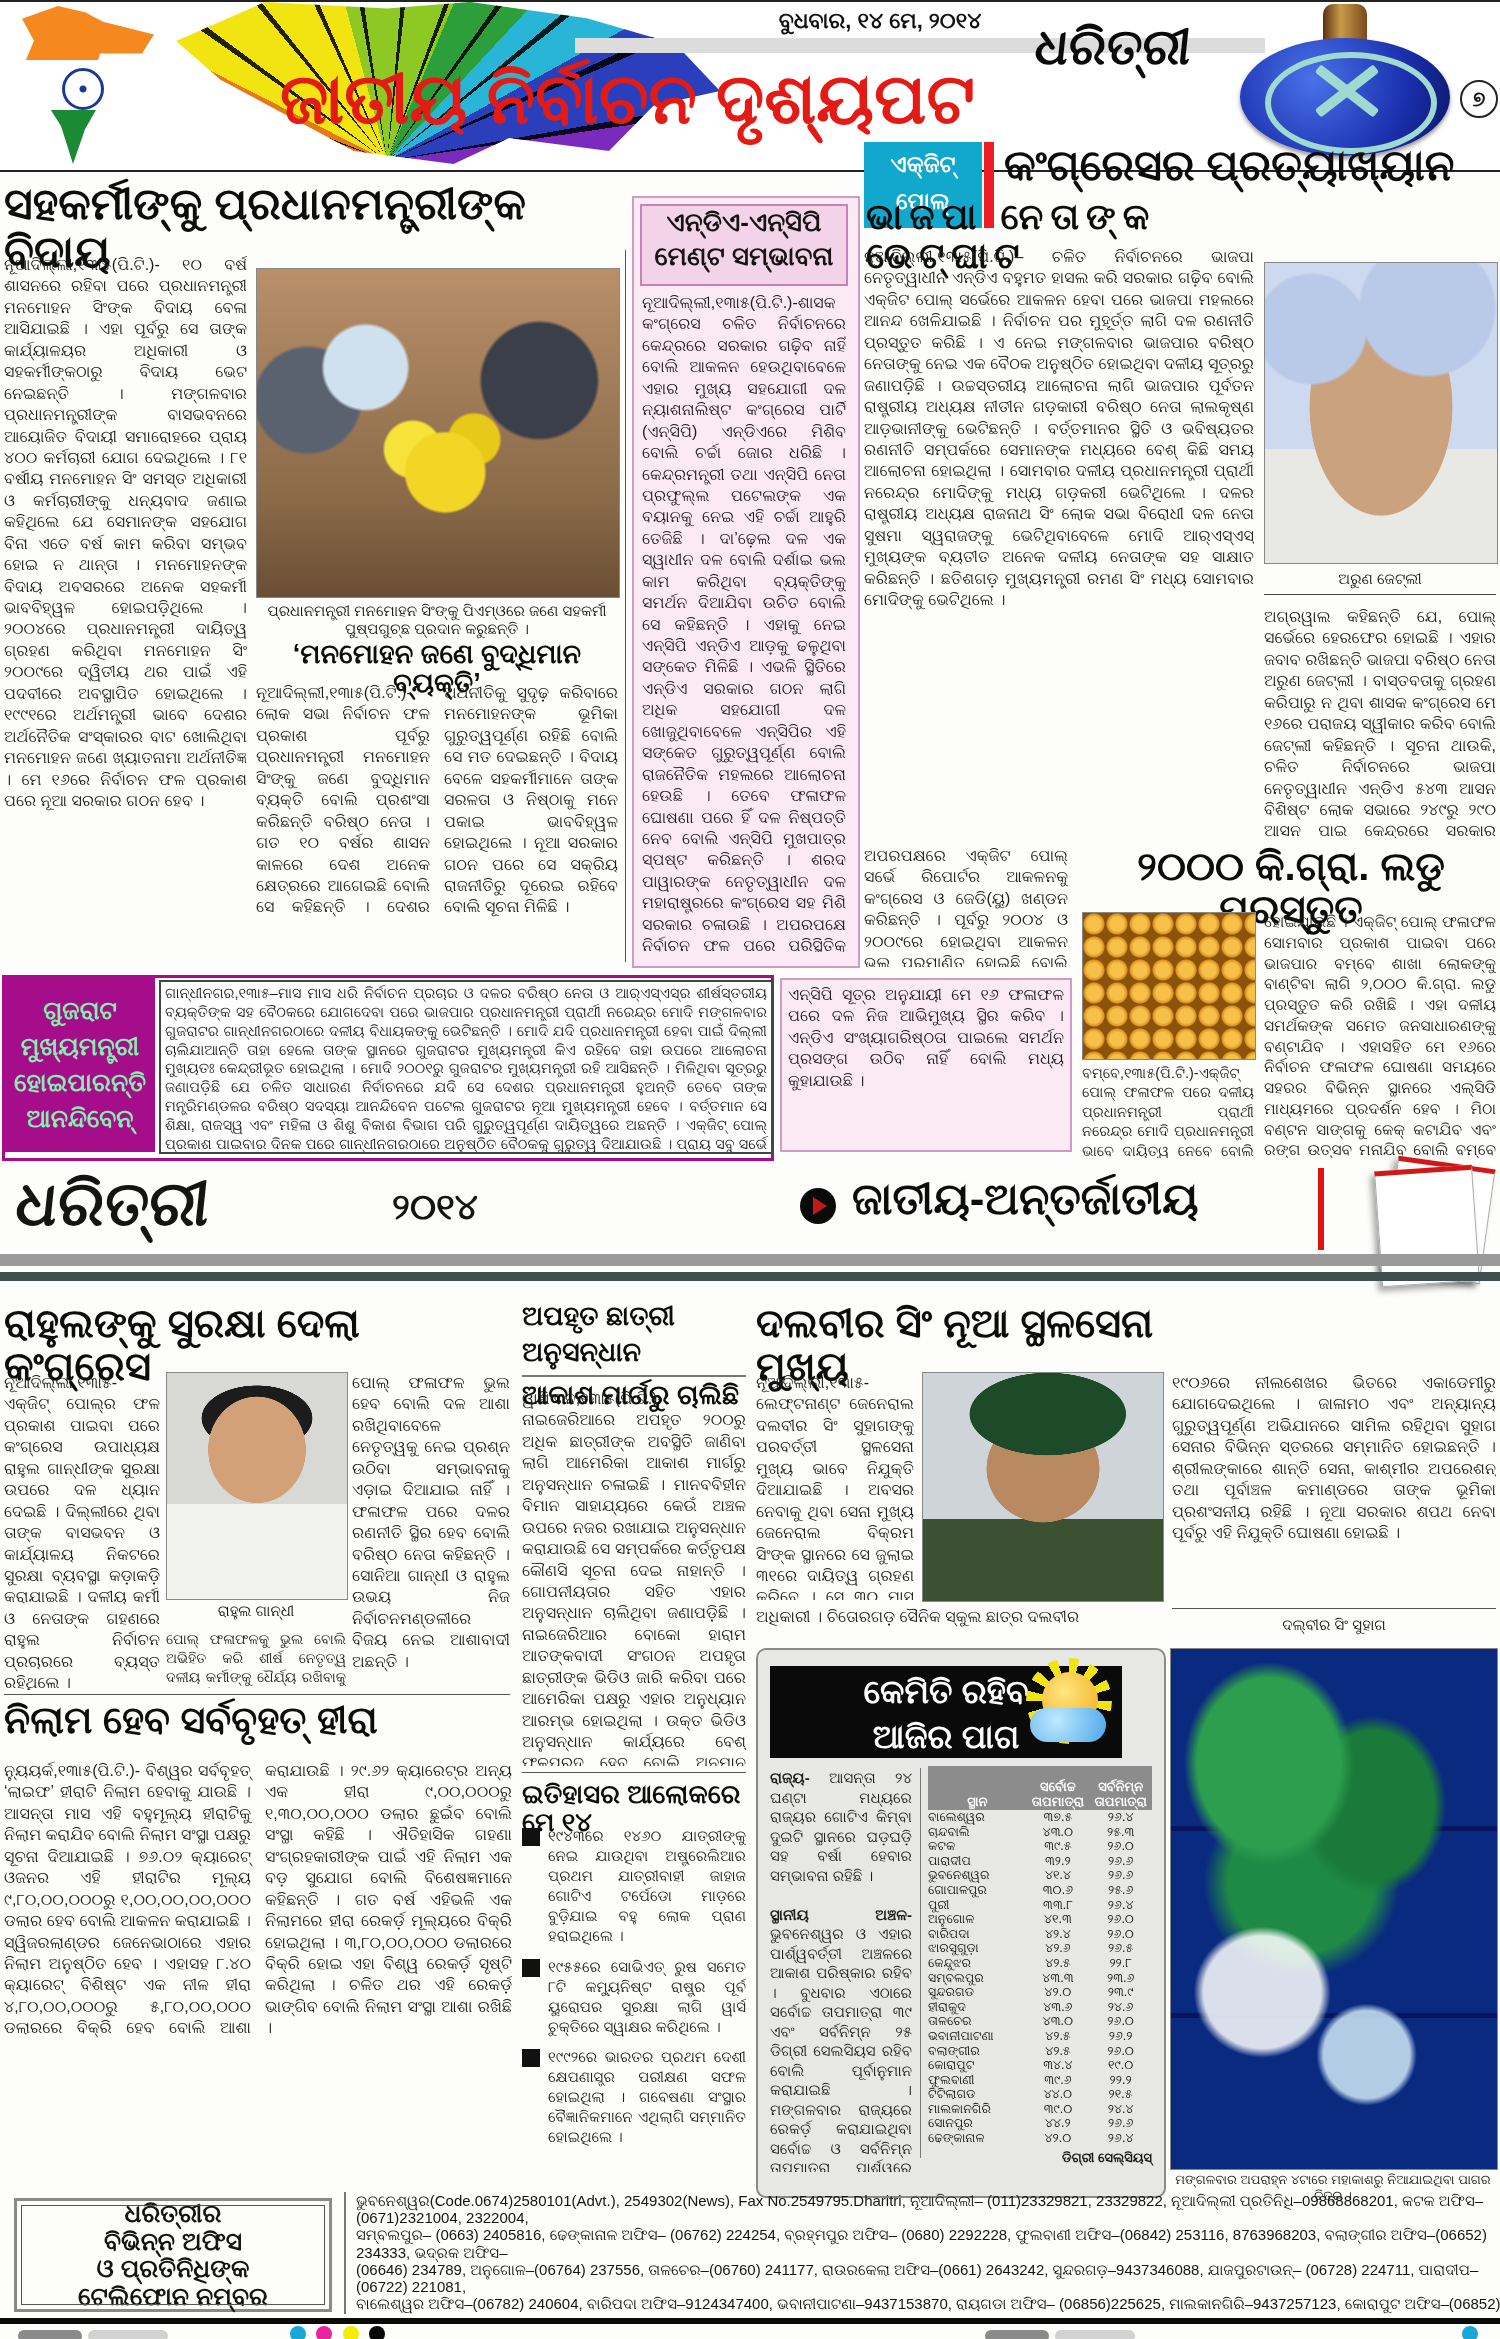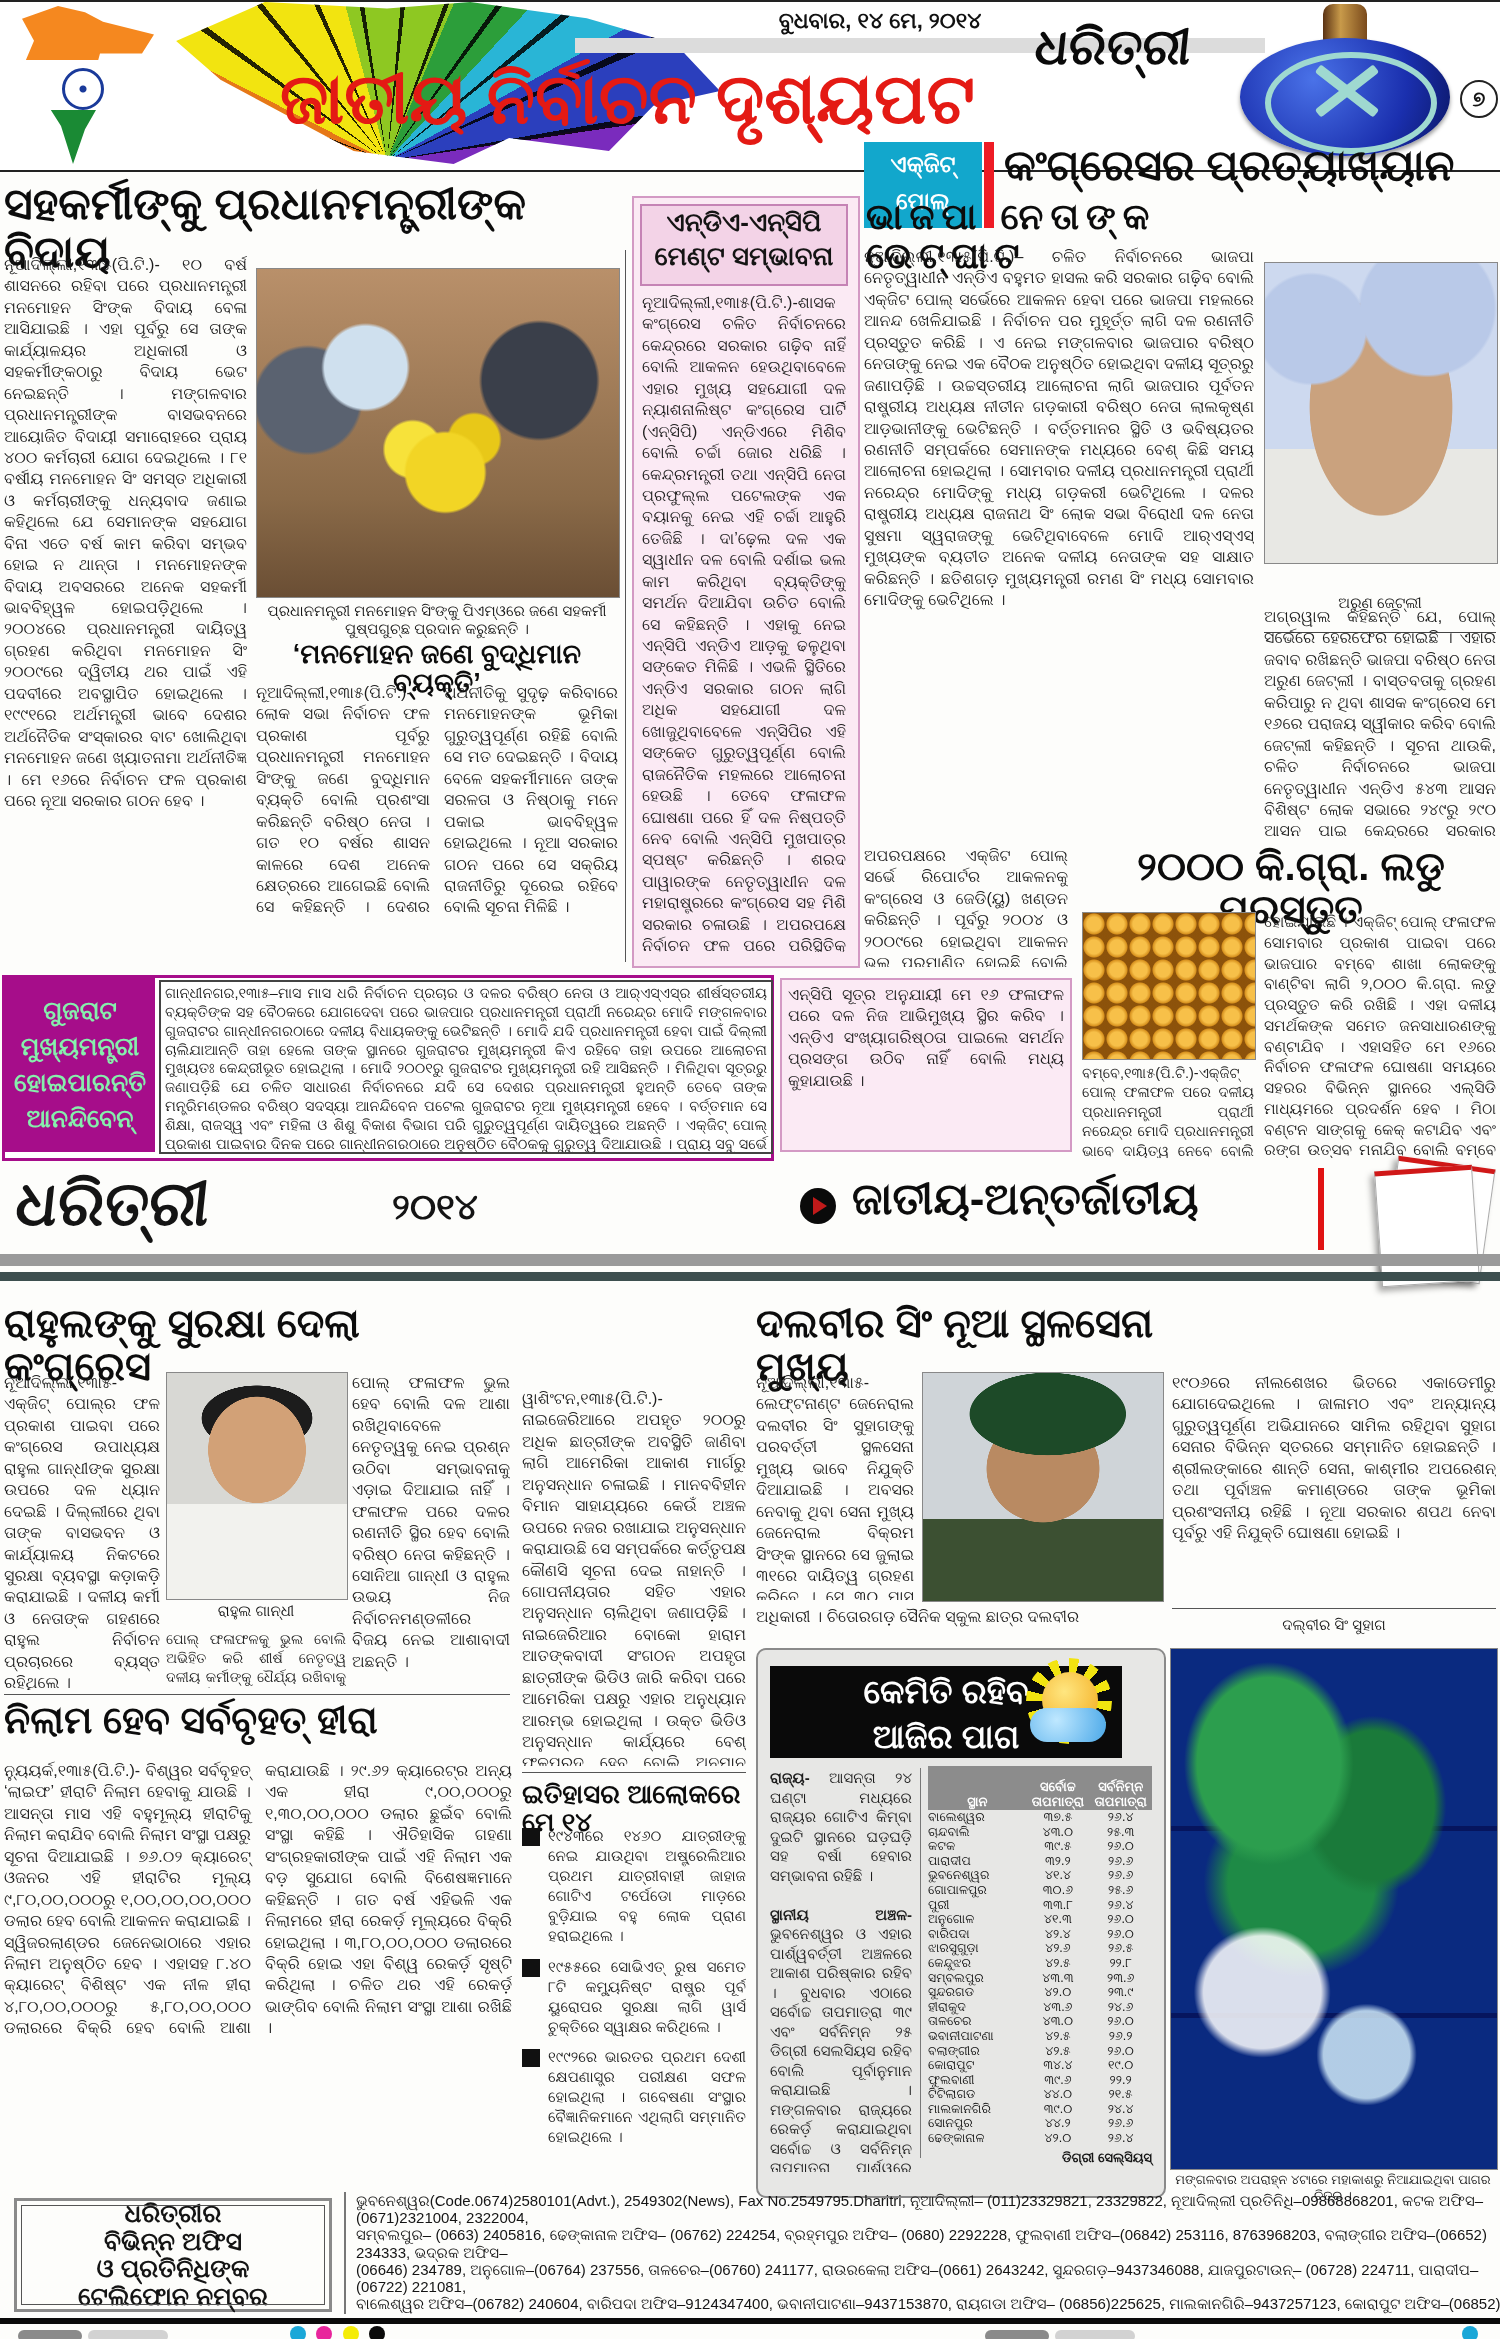--- a/index.html
+++ b/index.html
@@ -156,21 +156,21 @@
   <div class="abs cyantag" style="left:864px;top:142px;width:118px;height:86px;font-size:23px;line-height:1.6;padding-top:4px;box-sizing:border-box;">
     <span>ଏକ୍‌ଜିଟ୍</span><br>
     <span>ପୋଲ୍</span>
   </div>
   <div class="abs redbar" style="left:984px;top:142px;width:10px;height:86px;"></div>
   <div class="abs hl" style="left:1004px;top:142px;width:500px;font-size:43px;">କଂଗ୍ରେସର ପ୍ରତ୍ୟାଖ୍ୟାନ</div>
   <div class="abs hl" style="left:866px;top:198px;width:430px;font-size:36px;letter-spacing:7px;">ଭାଜପା ନେତାଙ୍କ ଭେଟ୍‌ଘାଟ</div>
   <div class="abs body-txt just clip" style="left:864px;top:246px;width:390px;height:722px;">ନୂଆଦିଲ୍ଲୀ,୧୩ା୫(ପି.ଟି.)– ଚଳିତ ନିର୍ବାଚନରେ ଭାଜପା ନେତୃତ୍ୱାଧୀନ ଏନ୍‌ଡିଏ ବହୁମତ ହାସଲ କରି ସରକାର ଗଢ଼ିବ ବୋଲି ଏକ୍‌ଜିଟ ପୋଲ୍ ସର୍ଭେରେ ଆକଳନ ହେବା ପରେ ଭାଜପା ମହଲରେ ଆନନ୍ଦ ଖେଳିଯାଇଛି । ନିର୍ବାଚନ ପର ମୁହୂର୍ତ୍ତ ଲାଗି ଦଳ ରଣନୀତି ପ୍ରସ୍ତୁତ କରିଛି । ଏ ନେଇ ମଙ୍ଗଳବାର ଭାଜପାର ବରିଷ୍ଠ ନେତାଙ୍କୁ ନେଇ ଏକ ବୈଠକ ଅନୁଷ୍ଠିତ ହୋଇଥିବା ଦଳୀୟ ସୂତ୍ରରୁ ଜଣାପଡ଼ିଛି । ଉଚ୍ଚସ୍ତରୀୟ ଆଲୋଚନା ଲାଗି ଭାଜପାର ପୂର୍ବତନ ରାଷ୍ଟ୍ରୀୟ ଅଧ୍ୟକ୍ଷ ନୀତୀନ ଗଡ଼କାରୀ ବରିଷ୍ଠ ନେତା ଲାଲକୃଷ୍ଣ ଆଡ଼ଭାନୀଙ୍କୁ ଭେଟିଛନ୍ତି । ବର୍ତ୍ତମାନର ସ୍ଥିତି ଓ ଭବିଷ୍ୟତର ରଣନୀତି ସମ୍ପର୍କରେ ସେମାନଙ୍କ ମଧ୍ୟରେ ବେଶ୍ କିଛି ସମୟ ଆଲୋଚନା ହୋଇଥିଲା । ସୋମବାର ଦଳୀୟ ପ୍ରଧାନମନ୍ତ୍ରୀ ପ୍ରାର୍ଥୀ ନରେନ୍ଦ୍ର ମୋଦିଙ୍କୁ ମଧ୍ୟ ଗଡ଼କରୀ ଭେଟିଥିଲେ । ଦଳର ରାଷ୍ଟ୍ରୀୟ ଅଧ୍ୟକ୍ଷ ରାଜନାଥ ସିଂ ଲୋକ ସଭା ବିରୋଧୀ ଦଳ ନେତା ସୁଷମା ସ୍ୱରାଜଙ୍କୁ ଭେଟିଥିବାବେଳେ ମୋଦି ଆର୍‌ଏସ୍‌ଏସ୍ ମୁଖ୍ୟଙ୍କ ବ୍ୟତୀତ ଅନେକ ଦଳୀୟ ନେତାଙ୍କ ସହ ସାକ୍ଷାତ କରିଛନ୍ତି । ଛତିଶଗଡ଼ ମୁଖ୍ୟମନ୍ତ୍ରୀ ରମଣ ସିଂ ମଧ୍ୟ ସୋମବାର ମୋଦିଙ୍କୁ ଭେଟିଥିଲେ ।</div>
   <div class="abs body-txt just clip" style="left:864px;top:845px;width:204px;height:122px;">ଅପରପକ୍ଷରେ ଏକ୍‌ଜିଟ ପୋଲ୍ ସର୍ଭେ ରିପୋର୍ଟର ଆକଳନକୁ କଂଗ୍ରେସ ଓ ଜେଡି(ୟୁ) ଖଣ୍ଡନ କରିଛନ୍ତି । ପୂର୍ବରୁ ୨୦୦୪ ଓ ୨୦୦୯ରେ ହୋଇଥିବା ଆକଳନ ଭୁଲ ପ୍ରମାଣିତ ହୋଇଛି ବୋଲି ଉଭୟ ଦଳ କହିଛନ୍ତି । ସେପଟେ ଏକ୍‌ଜିଟ ପୋଲ୍ ସର୍ଭେ ‘ଗ୍ରେଟ୍ ଟାଇମ୍’ ବୋଲି କଂଗ୍ରେସ ମୁଖପାତ୍ର ରଣଦୀପ ଅଗ୍ରୱାଲ କହିଛନ୍ତି ।</div>
   <div class="abs photo ph-jait" style="left:1264px;top:262px;width:232px;height:300px;"></div>
-  <div class="abs cap" style="left:1264px;top:570px;width:232px;border-bottom:1px solid #444;padding-bottom:20px;margin-top:24px;">ଅରୁଣ ଜେଟ୍‌ଲୀ</div>
+  <div class="abs cap" style="left:1264px;top:570px;width:232px;border-bottom:1px solid #444;padding-bottom:6px;">ଅରୁଣ ଜେଟ୍‌ଲୀ</div>
   <div class="abs body-txt just clip" style="left:1264px;top:606px;width:232px;height:232px;">ଅଗ୍ରୱାଲ କହିଛନ୍ତି ଯେ, ପୋଲ୍ ସର୍ଭେରେ ହେରଫେର ହୋଇଛି । ଏହାର ଜବାବ ରଖିଛନ୍ତି ଭାଜପା ବରିଷ୍ଠ ନେତା ଅରୁଣ ଜେଟ୍‌ଲୀ । ବାସ୍ତବତାକୁ ଗ୍ରହଣ କରିପାରୁ ନ ଥିବା ଶାସକ କଂଗ୍ରେସ ମେ ୧୬ରେ ପରାଜୟ ସ୍ୱୀକାର କରିବ ବୋଲି  ଜେଟ୍‌ଲୀ କହିଛନ୍ତି । ସୂଚନା ଥାଉକି, ଚଳିତ ନିର୍ବାଚନରେ ଭାଜପା ନେତୃତ୍ୱାଧୀନ ଏନ୍‌ଡିଏ ୫୪୩ ଆସନ ବିଶିଷ୍ଟ ଲୋକ ସଭାରେ ୨୪୯ରୁ ୨୯୦ ଆସନ ପାଇ କେନ୍ଦ୍ରରେ ସରକାର ଗଢ଼ିବ ବୋଲି ସୋମବାର ପ୍ରକାଶିତ ଏକ୍‌ଜିଟ୍ ପୋଲ୍‌ରୁ ଜଣାପଡ଼ିଛି ।</div>
 
   <div class="abs hl" style="left:1082px;top:845px;width:418px;font-size:40px;text-align:center;">୨୦୦୦ କି.ଗ୍ରା. ଲଡୁ ପ୍ରସ୍ତୁତ</div>
   <div class="abs photo ph-laddu" style="left:1082px;top:912px;width:172px;height:146px;"></div>
   <div class="abs body-txt just clip" style="left:1264px;top:912px;width:232px;height:246px;font-size:15.5px;">ହୋଇଯାଇଛି । ଏକ୍‌ଜିଟ୍ ପୋଲ୍ ଫଳାଫଳ ସୋମବାର ପ୍ରକାଶ ପାଇବା ପରେ ଭାଜପାର ବମ୍ବେ ଶାଖା ଲୋକଙ୍କୁ  ବାଣ୍ଟିବା ଲାଗି ୨,୦୦୦ କି.ଗ୍ରା. ଲଡୁ ପ୍ରସ୍ତୁତ କରି ରଖିଛି । ଏହା ଦଳୀୟ ସମର୍ଥକଙ୍କ ସମେତ ଜନସାଧାରଣଙ୍କୁ ବଣ୍ଟାଯିବ । ଏହାସହିତ ମେ ୧୬ରେ ନିର୍ବାଚନ ଫଳାଫଳ ଘୋଷଣା ସମୟରେ ସହରର ବିଭିନ୍ନ ସ୍ଥାନରେ ଏଲ୍‌ସିଡି ମାଧ୍ୟମରେ ପ୍ରଦର୍ଶନ ହେବ । ମିଠା ବଣ୍ଟନ ସାଙ୍ଗକୁ କେକ୍ କଟାଯିବ ଏବଂ ରଙ୍ଗ ଉତ୍ସବ ମନାଯିବ ବୋଲି ବମ୍ବେ ଭାଜପା ମୁଖପାତ୍ର ଅତୁଲ ଶାହ ସୂଚନା ଦେଇଛନ୍ତି ।</div>
   <div class="abs body-txt just clip" style="left:1082px;top:1064px;width:172px;height:94px;font-size:14.5px;">ବମ୍ବେ,୧୩ା୫(ପି.ଟି.)-ଏକ୍‌ଜିଟ୍ ପୋଲ୍ ଫଳାଫଳ ପରେ ଦଳୀୟ ପ୍ରଧାନମନ୍ତ୍ରୀ ପ୍ରାର୍ଥୀ ନରେନ୍ଦ୍ର ମୋଦି ପ୍ରଧାନମନ୍ତ୍ରୀ ଭାବେ ଦାୟିତ୍ୱ ନେବେ ବୋଲି ଭାଜପା ଆଶା ରଖିଛି । ଏଥିଲାଗି ବ୍ୟାପକ ପ୍ରସ୍ତୁତି ଆରମ୍ଭ</div>
 
   <div class="abs divbrand" style="left:16px;top:1168px;">ଧରିତ୍ରୀ</div>
   <div class="abs" style="left:392px;top:1186px;font-size:36px;font-weight:bold;">୨୦୧୪</div>
   <div class="abs play" style="left:800px;top:1188px;"></div>
@@ -187,20 +187,24 @@
   <div class="abs body-txt just clip" style="left:4px;top:1372px;width:156px;height:318px;">ନୂଆଦିଲ୍ଲୀ,୧୩ା୫-ଏକ୍‌ଜିଟ୍ ପୋଲ୍‌ର ଫଳ ପ୍ରକାଶ ପାଇବା ପରେ କଂଗ୍ରେସ ଉପାଧ୍ୟକ୍ଷ ରାହୁଲ ଗାନ୍ଧୀଙ୍କ ସୁରକ୍ଷା ଉପରେ ଦଳ ଧ୍ୟାନ ଦେଇଛି । ଦିଲ୍ଲୀରେ ଥିବା ତାଙ୍କ ବାସଭବନ ଓ କାର୍ଯ୍ୟାଳୟ ନିକଟରେ ସୁରକ୍ଷା ବ୍ୟବସ୍ଥା କଡ଼ାକଡ଼ି କରାଯାଇଛି ।  ଦଳୀୟ କର୍ମୀ ଓ ନେତାଙ୍କ ଗହଣରେ ରାହୁଲ ନିର୍ବାଚନ ପ୍ରଚାରରେ ବ୍ୟସ୍ତ ରହିଥିଲେ ।</div>
   <div class="abs photo ph-rahul" style="left:166px;top:1372px;width:180px;height:226px;"></div>
   <div class="abs cap" style="left:166px;top:1602px;width:180px;">ରାହୁଲ ଗାନ୍ଧୀ</div>
   <div class="abs body-txt just clip" style="left:352px;top:1372px;width:158px;height:318px;">ପୋଲ୍ ଫଳାଫଳ ଭୁଲ ହେବ ବୋଲି ଦଳ ଆଶା ରଖିଥିବାବେଳେ ନେତୃତ୍ୱକୁ ନେଇ ପ୍ରଶ୍ନ ଉଠିବା ସମ୍ଭାବନାକୁ ଏଡ଼ାଇ ଦିଆଯାଇ ନାହିଁ । ଫଳାଫଳ ପରେ ଦଳର ରଣନୀତି ସ୍ଥିର ହେବ ବୋଲି ବରିଷ୍ଠ ନେତା କହିଛନ୍ତି । ସୋନିଆ ଗାନ୍ଧୀ ଓ ରାହୁଲ ଉଭୟ ନିଜ ନିର୍ବାଚନମଣ୍ଡଳୀରେ ବିଜୟ ନେଇ ଆଶାବାଦୀ ଅଛନ୍ତି ।</div>
   <div class="abs body-txt just clip" style="left:166px;top:1630px;width:180px;height:58px;font-size:14px;">ପୋଲ୍ ଫଳାଫଳକୁ ଭୁଲ ବୋଲି ଅଭିହିତ କରି ଶୀର୍ଷ ନେତୃତ୍ୱ ଦଳୀୟ କର୍ମୀଙ୍କୁ ଧୈର୍ଯ୍ୟ ରଖିବାକୁ ପରାମର୍ଶ ଦେଇଛନ୍ତି ।</div>
 
   <div class="abs hairline" style="left:4px;top:1694px;width:506px;"></div>
   <div class="abs hl" style="left:4px;top:1700px;width:512px;font-size:38px;">ନିଲାମ ହେବ ସର୍ବବୃହତ୍ ହୀରା</div>
   <div class="abs body-txt just clip" style="left:4px;top:1760px;width:508px;height:422px;column-count:2;column-gap:14px;">ନ୍ୟୁୟର୍କ,୧୩ା୫(ପି.ଟି.)- ବିଶ୍ୱର ସର୍ବବୃହତ୍ ‘ଲାଇଫ’ ହୀରାଟି ନିଲାମ ହେବାକୁ ଯାଉଛି । ଆସନ୍ତା ମାସ ଏହି ବହୁମୂଲ୍ୟ ହୀରାଟିକୁ ନିଲାମ କରାଯିବ ବୋଲି ନିଲାମ ସଂସ୍ଥା ପକ୍ଷରୁ ସୂଚନା ଦିଆଯାଇଛି । ୭୬.୦୨ କ୍ୟାରେଟ୍ ଓଜନର ଏହି ହୀରାଟିର ମୂଲ୍ୟ ୯,୮୦,୦୦,୦୦୦ରୁ ୧,୦୦,୦୦,୦୦,୦୦୦ ଡଲାର ହେବ ବୋଲି ଆକଳନ କରାଯାଇଛି । ସ୍ୱିଜରଲାଣ୍ଡର ଜେନେଭାଠାରେ ଏହାର ନିଲାମ ଅନୁଷ୍ଠିତ ହେବ । ଏହାସହ ୮.୪୦ କ୍ୟାରେଟ୍ ବିଶିଷ୍ଟ ଏକ ନୀଳ ହୀରା ୪,୮୦,୦୦,୦୦୦ରୁ ୫,୮୦,୦୦,୦୦୦ ଡଲାରରେ ବିକ୍ରି ହେବ ବୋଲି ଆଶା କରାଯାଉଛି । ୨୯.୬୨ କ୍ୟାରେଟ୍‌ର ଅନ୍ୟ ଏକ ହୀରା ୯,୦୦,୦୦୦ରୁ ୧,୩୦,୦୦,୦୦୦ ଡଲାର ଛୁଇଁବ ବୋଲି ସଂସ୍ଥା କହିଛି । ଐତିହାସିକ ଗହଣା ସଂଗ୍ରହକାରୀଙ୍କ ପାଇଁ ଏହି ନିଲାମ ଏକ ବଡ଼ ସୁଯୋଗ ବୋଲି ବିଶେଷଜ୍ଞମାନେ କହିଛନ୍ତି । ଗତ ବର୍ଷ ଏହିଭଳି ଏକ ନିଲାମରେ ହୀରା ରେକର୍ଡ଼ ମୂଲ୍ୟରେ ବିକ୍ରି ହୋଇଥିଲା । ୩,୮୦,୦୦,୦୦୦ ଡଲାରରେ ବିକ୍ରି ହୋଇ ଏହା ବିଶ୍ୱ ରେକର୍ଡ଼ ସୃଷ୍ଟି କରିଥିଲା । ଚଳିତ ଥର ଏହି ରେକର୍ଡ଼ ଭାଙ୍ଗିବ ବୋଲି ନିଲାମ ସଂସ୍ଥା ଆଶା ରଖିଛି ।</div>
 
+  <div class="abs hl" style="left:522px;top:1298px;width:224px;font-size:27px;line-height:1.35;">
+    <span style="border-bottom:2px solid #777;display:inline-block;padding-bottom:4px;">ଅପହୃତ ଛାତ୍ରୀ ଅନୁସନ୍ଧାନ</span><br>
+    <span>ଆକାଶ ମାର୍ଗରୁ ଚାଲିଛି</span>
+  </div>
   <div class="abs body-txt just clip" style="left:522px;top:1388px;width:224px;height:378px;">ୱାଶିଂଟନ,୧୩ା୫(ପି.ଟି.)- ନାଇଜେରିଆରେ ଅପହୃତ ୨୦୦ରୁ ଅଧିକ ଛାତ୍ରୀଙ୍କ ଅବସ୍ଥିତି ଜାଣିବା ଲାଗି ଆମେରିକା ଆକାଶ ମାର୍ଗରୁ ଅନୁସନ୍ଧାନ ଚଳାଇଛି । ମାନବବିହୀନ ବିମାନ ସାହାଯ୍ୟରେ କେଉଁ ଅଞ୍ଚଳ ଉପରେ ନଜର ରଖାଯାଇ ଅନୁସନ୍ଧାନ କରାଯାଉଛି ସେ ସମ୍ପର୍କରେ କର୍ତ୍ତୃପକ୍ଷ କୌଣସି ସୂଚନା ଦେଇ ନାହାନ୍ତି । ଗୋପନୀୟତାର ସହିତ ଏହାର ଅନୁସନ୍ଧାନ ଚାଲିଥିବା ଜଣାପଡ଼ିଛି । ନାଇଜେରିଆର ବୋକୋ ହାରାମ ଆତଙ୍କବାଦୀ ସଂଗଠନ ଅପହୃତା ଛାତ୍ରୀଙ୍କ ଭିଡିଓ ଜାରି କରିବା ପରେ ଆମେରିକା ପକ୍ଷରୁ ଏହାର ଅନୁଧ୍ୟାନ ଆରମ୍ଭ ହୋଇଥିଲା । ଉକ୍ତ ଭିଡିଓ ଅନୁସନ୍ଧାନ କାର୍ଯ୍ୟରେ ବେଶ୍ ଫଳପ୍ରଦ ହେବ ବୋଲି ଅନୁମାନ କରାଯାଉଛି । ମାମଲାର ପ୍ରତ୍ୟେକ ତଥ୍ୟକୁ ବିଶେଷଜ୍ଞ ଟିମ୍ ଅନୁଧ୍ୟାନ କରୁଛନ୍ତି ବୋଲି ଆମେରିକା ପରରାଷ୍ଟ୍ର ମୁଖପାତ୍ର ଜେନ୍ ଶାକି ସୂଚନା ଦେଇଛନ୍ତି ।</div>
 
   <div class="abs hairline" style="left:522px;top:1772px;width:224px;"></div>
   <div class="abs hl" style="left:522px;top:1780px;width:224px;font-size:26px;">ଇତିହାସର ଆଲୋକରେ ମେ ୧୪</div>
   <div class="abs body-txt just clip" style="left:522px;top:1826px;width:224px;height:356px;font-size:15px;">
 
       <div class="hitem">
         <span class="hbul"></span>
         <span>୧୯୪୩ରେ ୧୪୬୦ ଯାତ୍ରୀଙ୍କୁ ନେଇ ଯାଉଥିବା ଅଷ୍ଟ୍ରେଲିଆର ପ୍ରଥମ ଯାତ୍ରୀବାହୀ ଜାହାଜ ଗୋଟିଏ ଟର୍ପେଡୋ ମାଡ଼ରେ ବୁଡ଼ିଯାଇ ବହୁ ଲୋକ ପ୍ରାଣ ହରାଇଥିଲେ ।</span>
       </div>

